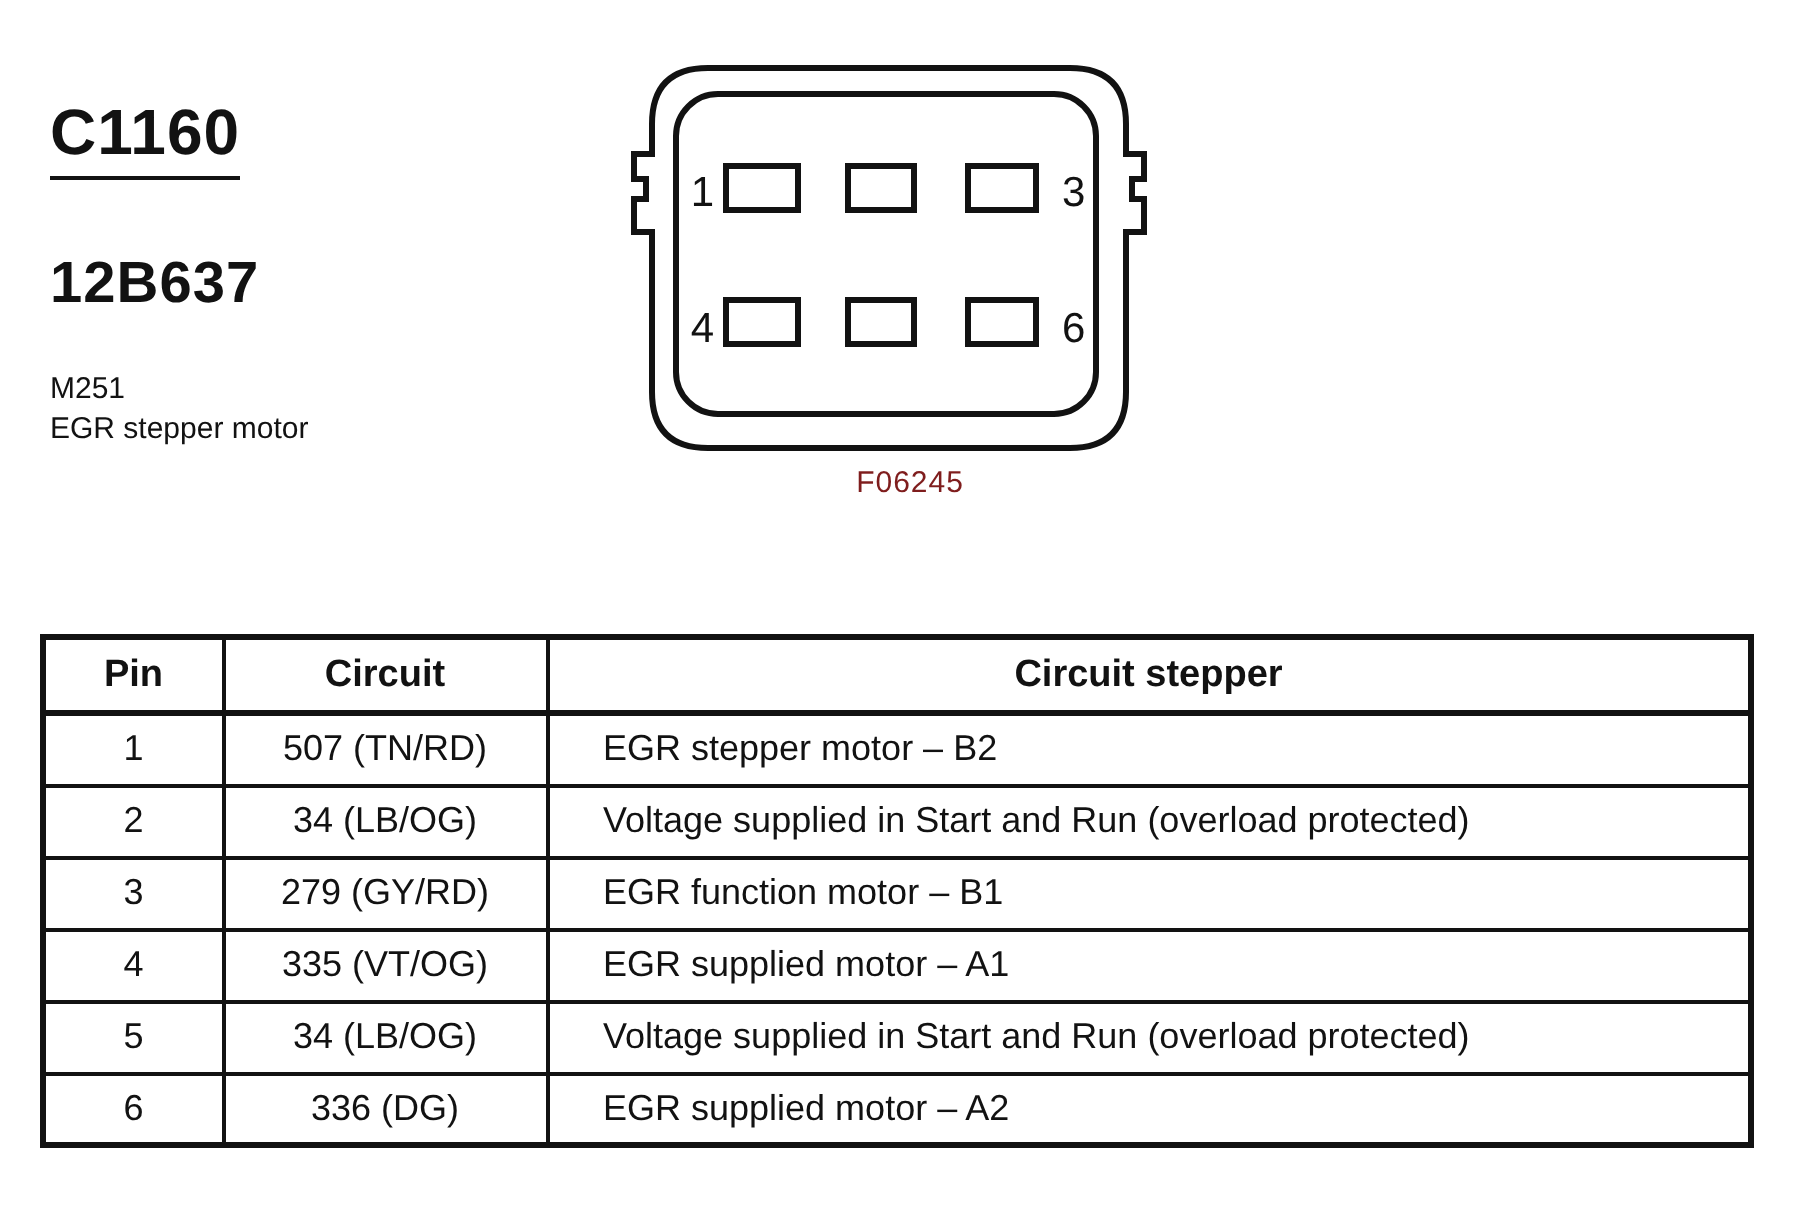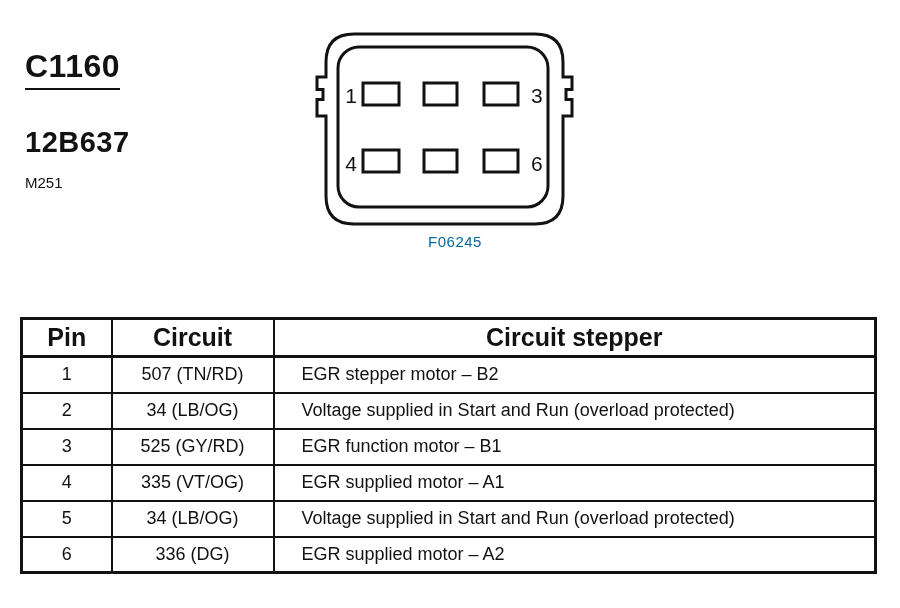--- a/index.html
+++ b/index.html
@@ -33,21 +33,21 @@
     border-bottom: 2px solid #121212;
   }
   .part-number {
     margin-top: 36px;
     font-size: 29px;
     font-weight: bold;
     line-height: 32px;
     letter-spacing: 0.5px;
   }
   .component-code {
-    margin-top: 15px;
+    margin-top: 27px;
     font-size: 15px;
     line-height: 20px;
   }
   .component-name {
     font-size: 15px;
     line-height: 20px;
   }
   
   .connector-figure {
     position: absolute;
@@ -57,21 +57,21 @@
     height: 200px;
   }
   .figure-caption {
     position: absolute;
     left: 322px;
     top: 233px;
     width: 266px;
     text-align: center;
     font-size: 15px;
     letter-spacing: 0.5px;
-    color: #0369a1;
+    color: #7f1d1d;
   }
   .pin-num {
     font-family: "Liberation Sans", sans-serif;
     font-size: 21px;
     fill: #121212;
   }
   
   .pinout-table {
     position: absolute;
     left: 20px;
@@ -87,21 +87,21 @@
     border: 2px solid #121212;
     font-family: "Liberation Sans", sans-serif;
     color: #121212;
     vertical-align: middle;
     overflow: hidden;
     white-space: nowrap;
   }
   .pinout-table thead tr { height: 38px; }
   .pinout-table tbody tr { height: 36px; }
   .pinout-table th {
-    font-size: 25px;
+    font-size: 19px;
     font-weight: bold;
     text-align: center;
     border-bottom: 3px solid #121212;
   }
   .pinout-table td {
     font-size: 18px;
   }
   .col-pin     { width: 90px; }
   .col-circuit { width: 162px; }
   .col-func    { width: auto; }
@@ -110,20 +110,21 @@
 </style>
 </head>
 <body>
 
 <div class="page">
 
   <div class="id-block">
     <div class="connector-id">C1160</div>
     <div class="part-number">12B637</div>
     <div class="component-code">M251</div>
+    <div class="component-name">EGR stepper motor</div>
   </div>
 
   <div class="connector-figure">
     <svg width="266" height="200" viewBox="0 0 266 200">
 
       <path d="M 42,4 H 223 Q 251,4 251,32 V 47 H 260 V 59.5 H 254 V 69.5 H 260 V 86 H 251 V 166 Q 251,194 223,194 H 42 Q 14,194 14,166 V 86 H 5 V 69.5 H 11 V 59.5 H 5 V 47 H 14 V 32 Q 14,4 42,4 Z" fill="none" stroke="#121212" stroke-width="3"></path>
 
       <rect x="26" y="17" width="210" height="160" rx="21" fill="none" stroke="#121212" stroke-width="3"></rect>
 
       <rect x="51" y="53" width="36" height="22" fill="none" stroke="#121212" stroke-width="3"></rect>
@@ -162,21 +163,21 @@
         <td class="cell-circuit">507 (TN/RD)</td>
         <td class="cell-func">EGR stepper motor – B2</td>
       </tr>
       <tr>
         <td class="cell-pin">2</td>
         <td class="cell-circuit">34 (LB/OG)</td>
         <td class="cell-func">Voltage supplied in Start and Run (overload protected)</td>
       </tr>
       <tr>
         <td class="cell-pin">3</td>
-        <td class="cell-circuit">525 (GY/RD)</td>
+        <td class="cell-circuit">279 (GY/RD)</td>
         <td class="cell-func">EGR function motor – B1</td>
       </tr>
       <tr>
         <td class="cell-pin">4</td>
         <td class="cell-circuit">335 (VT/OG)</td>
         <td class="cell-func">EGR supplied motor – A1</td>
       </tr>
       <tr>
         <td class="cell-pin">5</td>
         <td class="cell-circuit">34 (LB/OG)</td>

